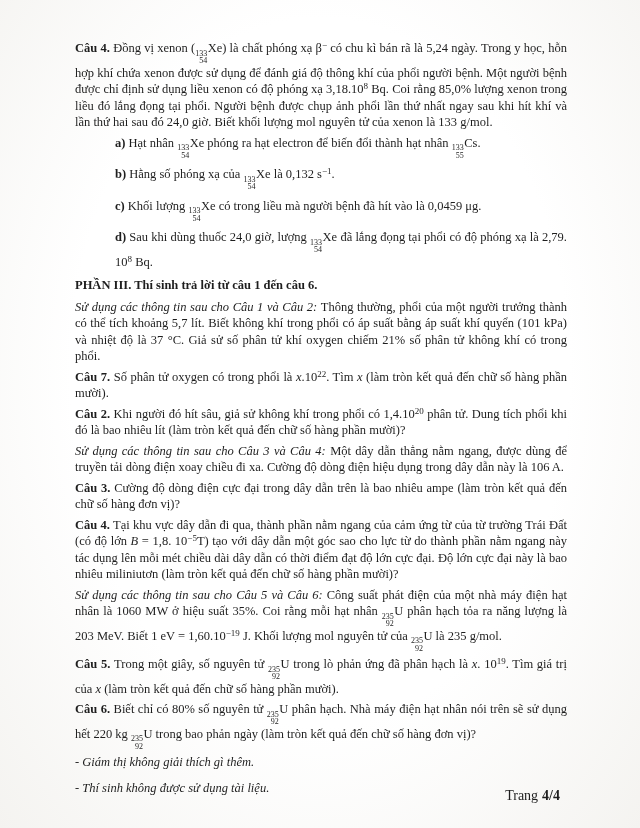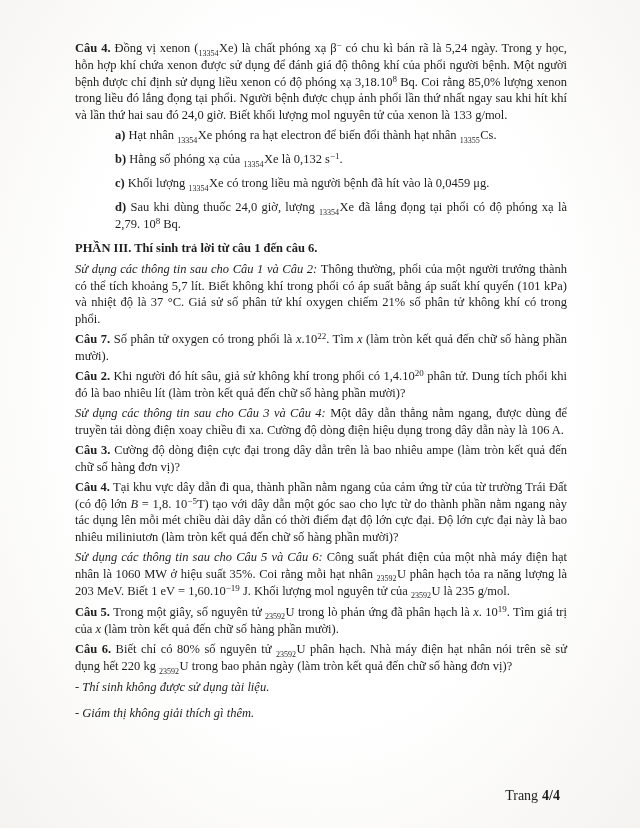--- a/index.html
+++ b/index.html
@@ -24,21 +24,21 @@
   .para { text-align: justify; margin-bottom: 4px; }
   .option { margin-left: 40px; margin-bottom: 7px; }
   .heading { margin-top: 2px; margin-bottom: 5px; }
   .center { text-align: center; margin-top: 10px; margin-bottom: 11px; }
   .note { margin-bottom: 9px; text-align: left; }
   .b { font-weight: bold; }
   .i { font-style: italic; }
   .sp { font-size: 9px; line-height: 0; vertical-align: 4px; }
   .nuc { display: inline; white-space: nowrap; }
   .nstk {
-    display: inline-flex; flex-direction: row; align-items: flex-end;
+    display: inline-flex; flex-direction: column; align-items: flex-end;
     font-size: 8px; line-height: 7.5px; vertical-align: -3.5px;
     margin-right: 0.5px;
   }
   .footer {
     position: absolute; top: 788px; right: 80px;
     font-size: 14px; color: #1e1e1e;
   }
   .footer .num { font-weight: bold; margin-left: 4px; }
 </style>
 </head>
@@ -87,20 +87,20 @@
             <span>235</span>
             <span>92</span>
           </span><span>U</span></span><span> trong lò phản ứng đã phân hạch là </span><span class="i">x</span><span>. 10</span><span class="sp">19</span><span>. Tìm giá trị của </span><span class="i">x</span><span> (làm tròn kết quả đến chữ số hàng phần mười).</span></div>
     <div class="para"><span class="b">Câu 6. </span><span>Biết chỉ có 80% số nguyên tử </span><span class="nuc"><span class="nstk">
             <span>235</span>
             <span>92</span>
           </span><span>U</span></span><span> phân hạch. Nhà máy điện hạt nhân nói trên sẽ sử dụng hết 220 kg </span><span class="nuc"><span class="nstk">
             <span>235</span>
             <span>92</span>
           </span><span>U</span></span><span> trong bao phản ngày (làm tròn kết quả đến chữ số hàng đơn vị)?</span></div>
+    <div class="para note"><span class="i">- Giám thị không giải thích gì thêm.</span></div>
     <div class="para note"><span class="i">- Thí sinh không được sử dụng tài liệu.</span></div>
-    <div class="para note"><span class="i">- Giám thị không giải thích gì thêm.</span></div>
   </div>
 
   <div class="footer">
     <span>Trang</span><span class="num">4/4</span>
   </div>
 </div>
 
 </body></html>

